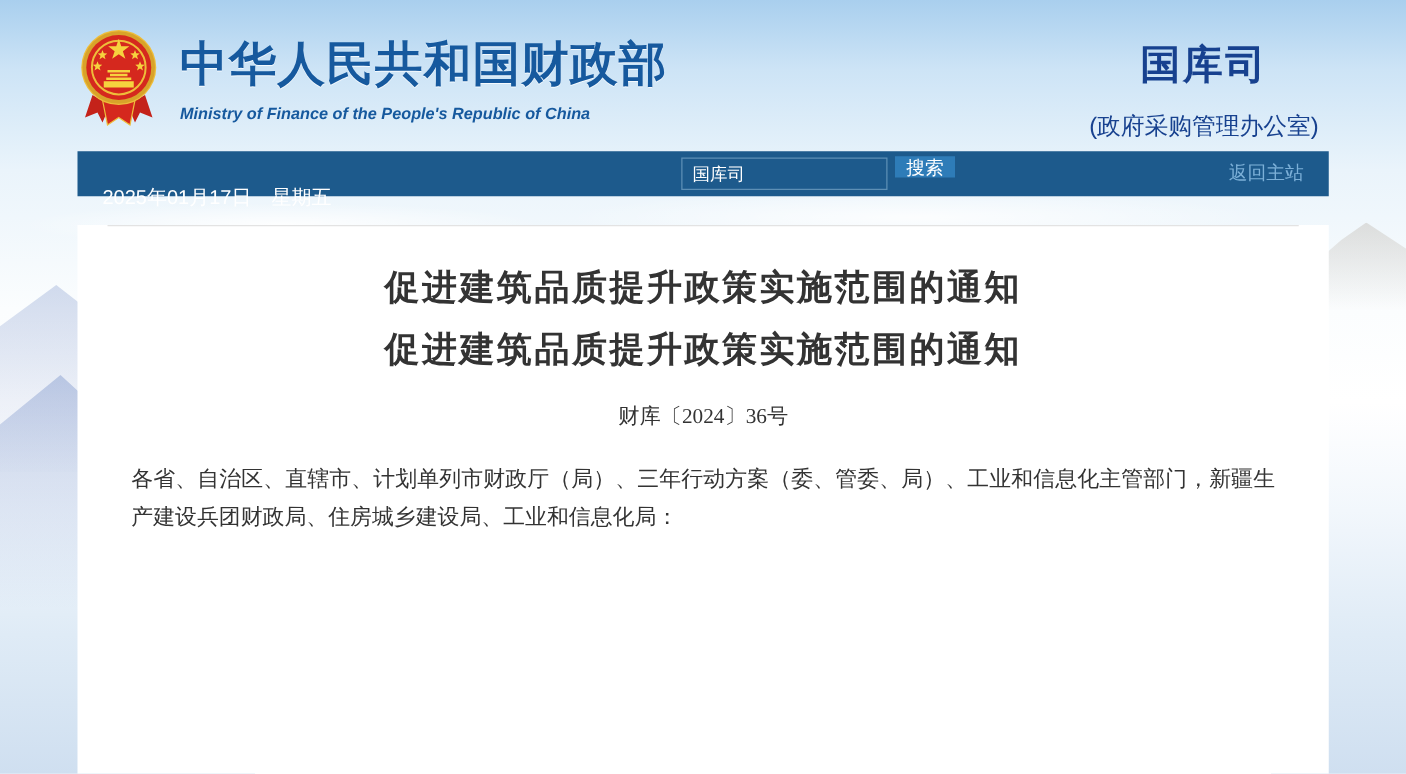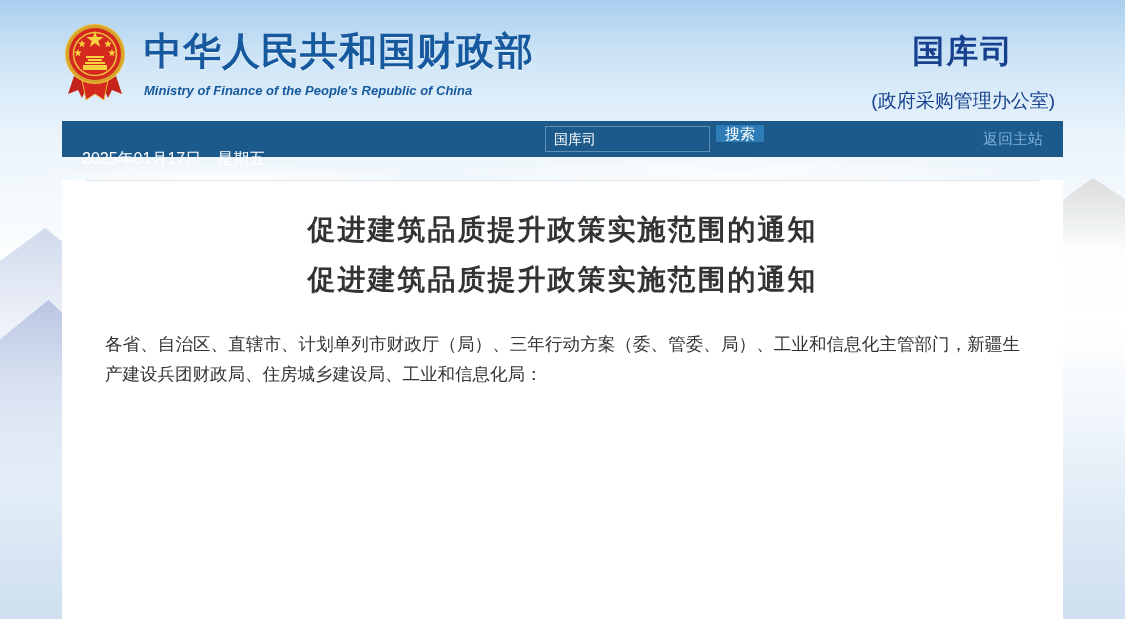--- a/index.html
+++ b/index.html
@@ -121,17 +121,18 @@
 </div>
 
 <div class="content">
   <div class="crumb-divider"></div>
 
   <div class="doc-title">
     <div>促进建筑品质提升政策实施范围的通知</div>
     <div>促进建筑品质提升政策实施范围的通知</div>
   </div>
 
+  <div class="doc-number">财库〔2024〕36号</div>
 
   <div class="doc-body">
     <p>各省、自治区、直辖市、计划单列市财政厅（局）、三年行动方案（委、管委、局）、工业和信息化主管部门，新疆生产建设兵团财政局、住房城乡建设局、工业和信息化局：</p>
   </div>
 </div>
 
 </body></html>

